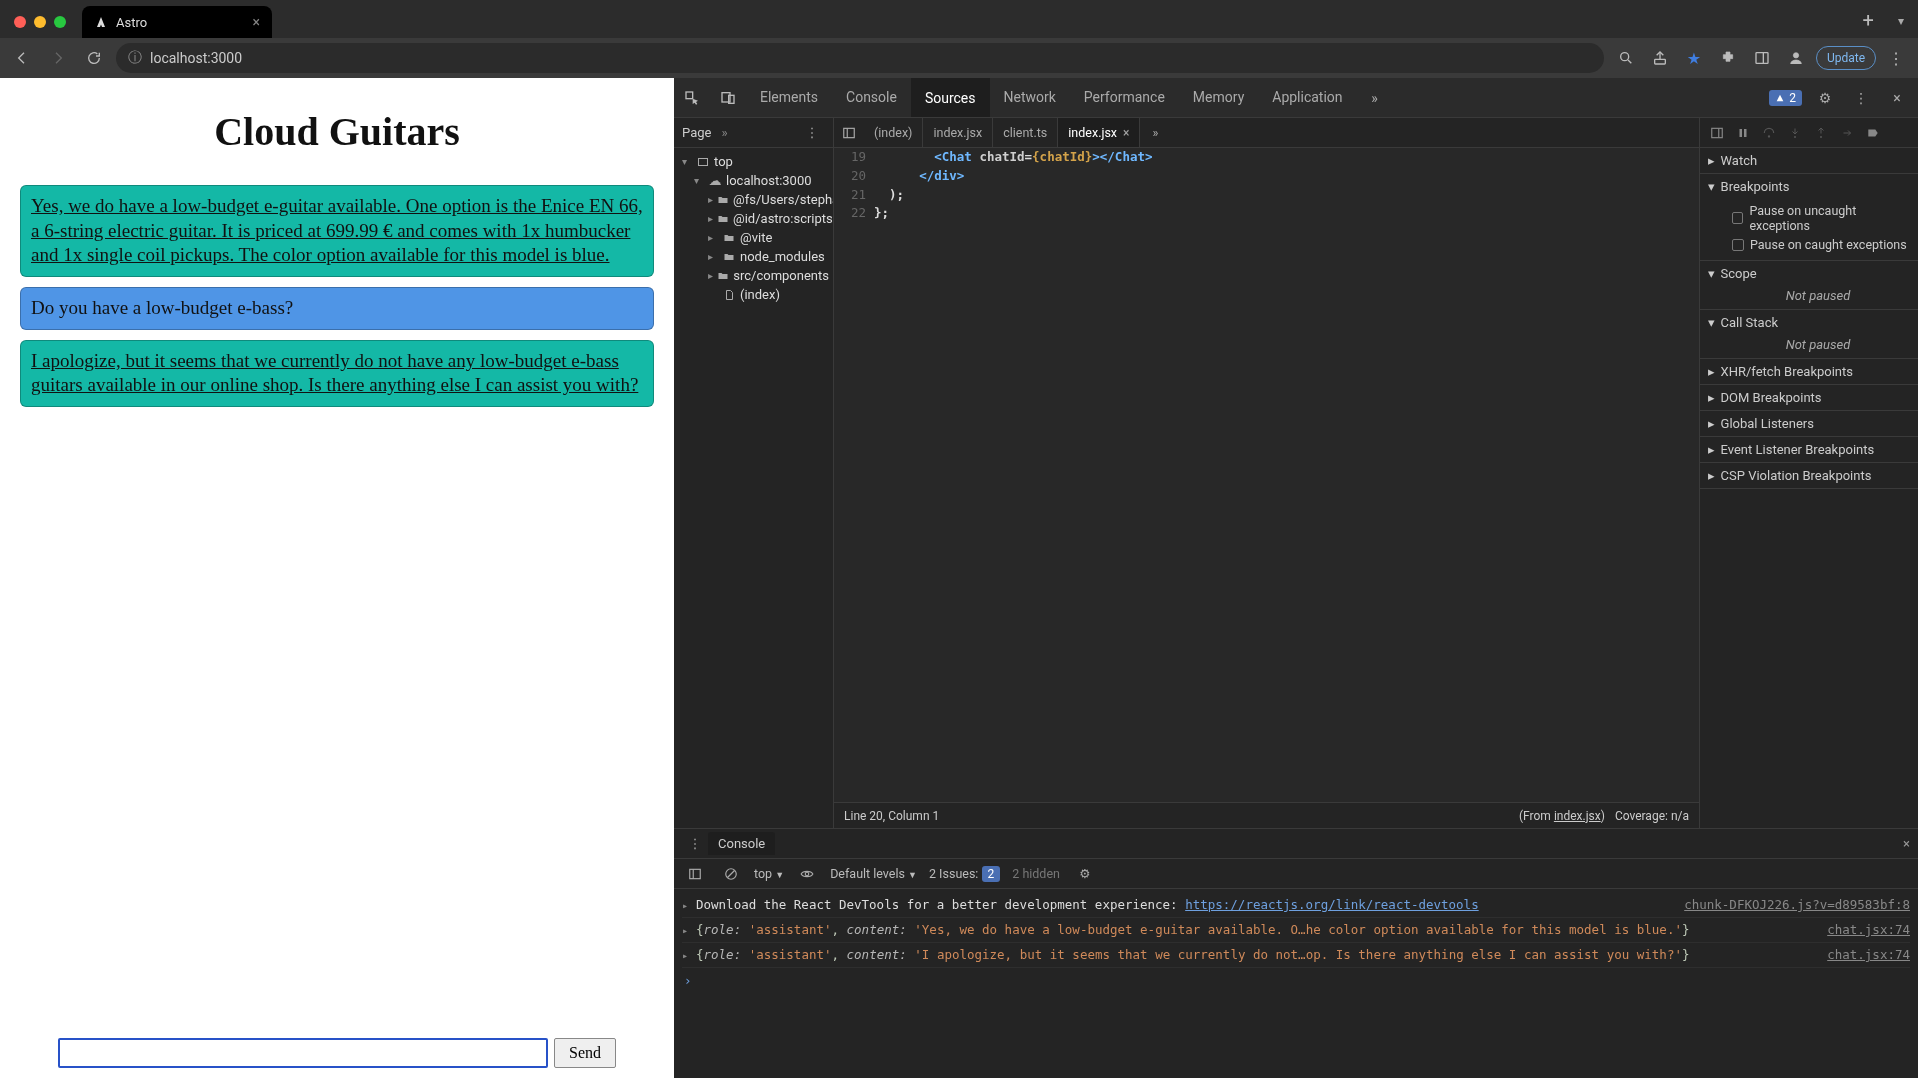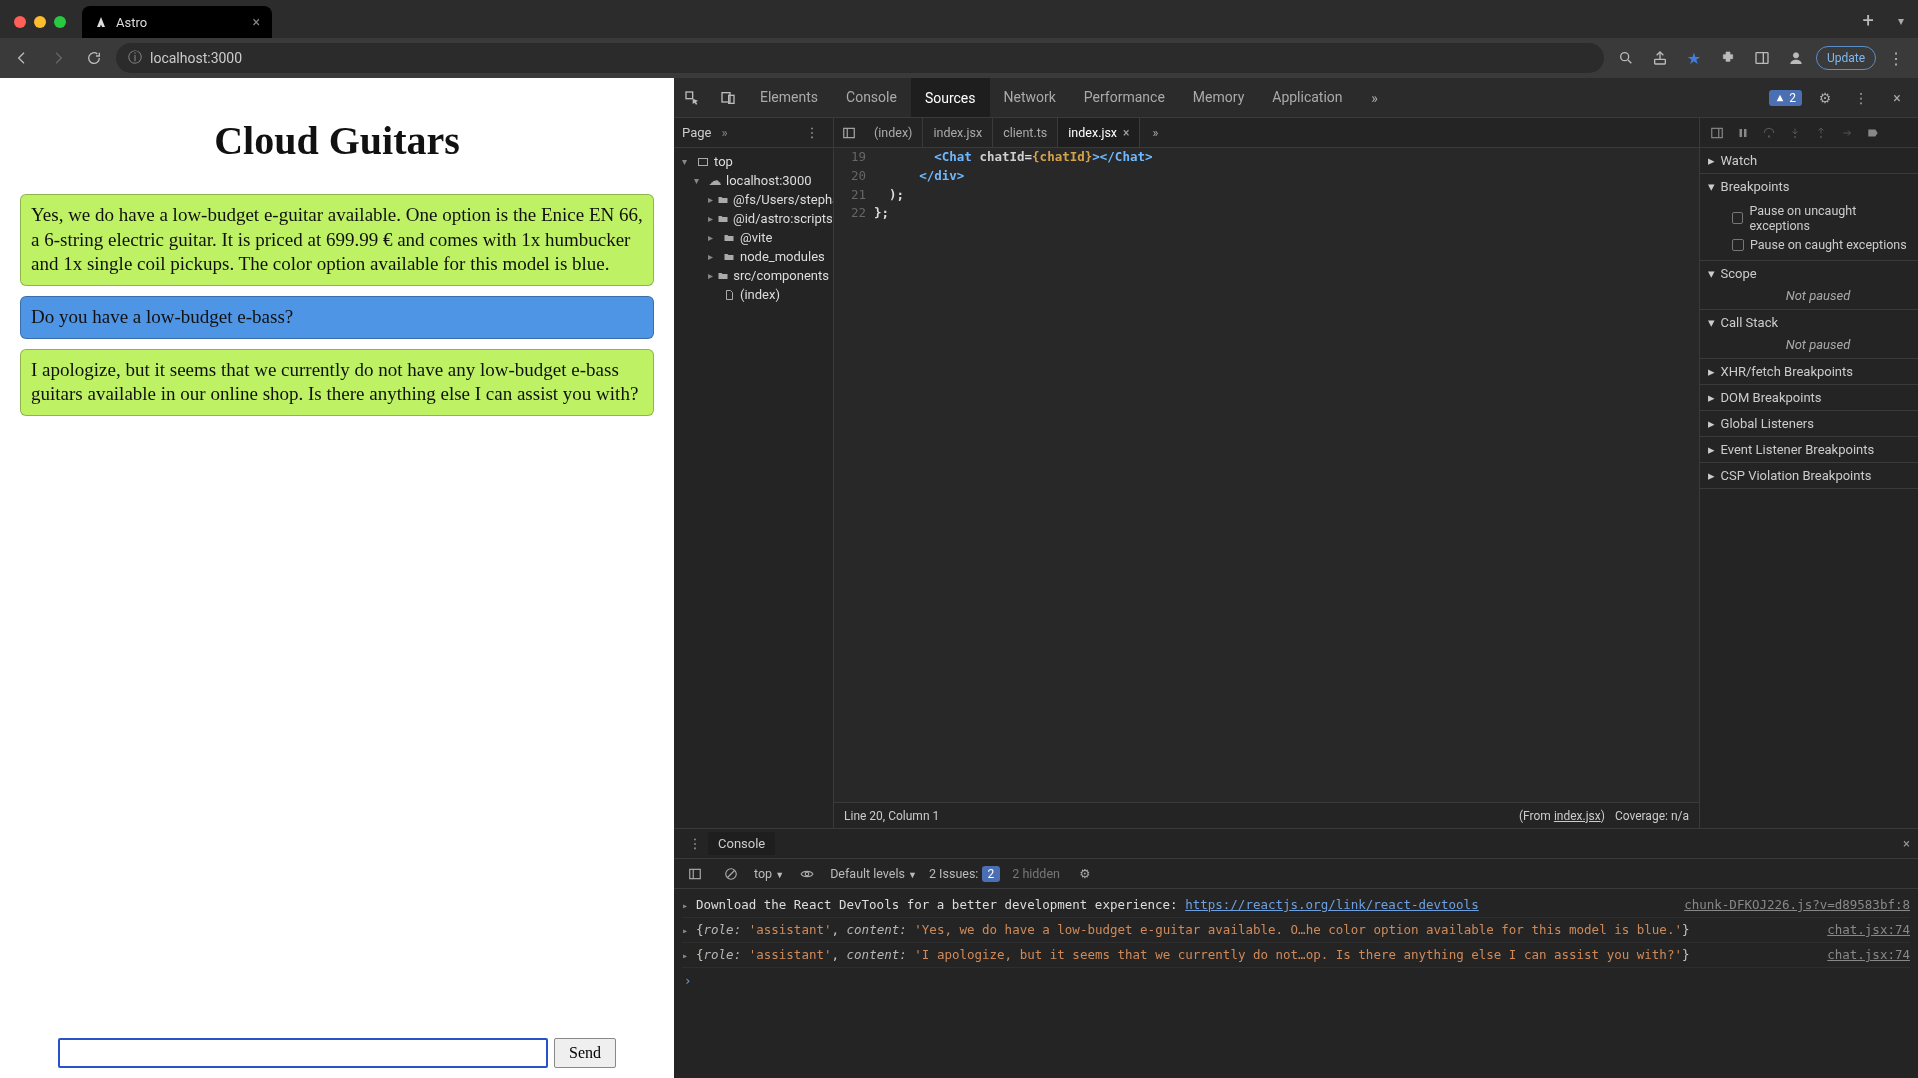--- a/index.html
+++ b/index.html
@@ -30,25 +30,25 @@
   .star-blue { color: #3f7de0; }
   .update-btn { color: #7fb8f0; border: 1px solid #5a8fc7; border-radius: 12px; padding: 4px 10px; font-size: 12px; }
 
   
   .content { flex: 1; display: flex; overflow: hidden; }
   .page-pane { width: 674px; background: #fff; display: flex; flex-direction: column; position: relative; }
   .devtools-pane { flex: 1; background: #242424; color: #ddd; display: flex; flex-direction: column; min-width: 0; }
 
   
   .page-body { flex: 1; overflow: auto; padding: 20px; }
-  .page-title { text-align: center; font-family: Georgia, "Times New Roman", serif; font-weight: bold; font-size: 40px; margin: 19px 0 30px 0; color: #111; }
+  .page-title { text-align: center; font-family: Georgia, "Times New Roman", serif; font-weight: bold; font-size: 40px; margin: 10px 0 30px 0; color: #111; }
   .chat-col { display: flex; flex-direction: column; gap: 10px; padding: 0 0 20px 0; }
   .msg { border-radius: 6px; padding: 8px 10px; font-family: Georgia, "Times New Roman", serif; font-size: 19px; line-height: 1.3; border: 1px solid rgba(0,0,0,.25); }
   .msg.user { background: #4f95e6; color: #111; }
-  .msg.assistant { background: #bef264; color: #111; }
+  .msg.assistant { background: #14b8a6; color: #111; text-decoration: underline; }
   .page-inputbar { position: absolute; bottom: 10px; left: 0; right: 0; display: flex; gap: 6px; padding: 0 58px; }
   .page-inputbar input { flex: 1; height: 30px; border: 2px solid #2852c8; border-radius: 2px; padding: 0 6px; font-size: 14px; }
   .page-inputbar button { height: 30px; padding: 0 14px; border: 1px solid #888; background: #efefef; font-size: 16px; border-radius: 2px; font-family: Georgia, serif; }
 
   
   .dt-tabs { height: 40px; background: #2b2b2b; border-bottom: 1px solid #3a3a3a; display: flex; align-items: stretch; font-size: 14px; color: #aaa; }
   .dt-tabs .icn { width: 36px; display: flex; align-items: center; justify-content: center; }
   .dt-tab { padding: 0 14px; display: flex; align-items: center; border-bottom: 2px solid transparent; }
   .dt-tab.active { background: #1e1e1e; color: #fff; border-top: 2px solid transparent; }
   .dt-tabs .chip { margin-left: auto; display: flex; align-items: center; gap: 10px; padding: 0 8px; }

